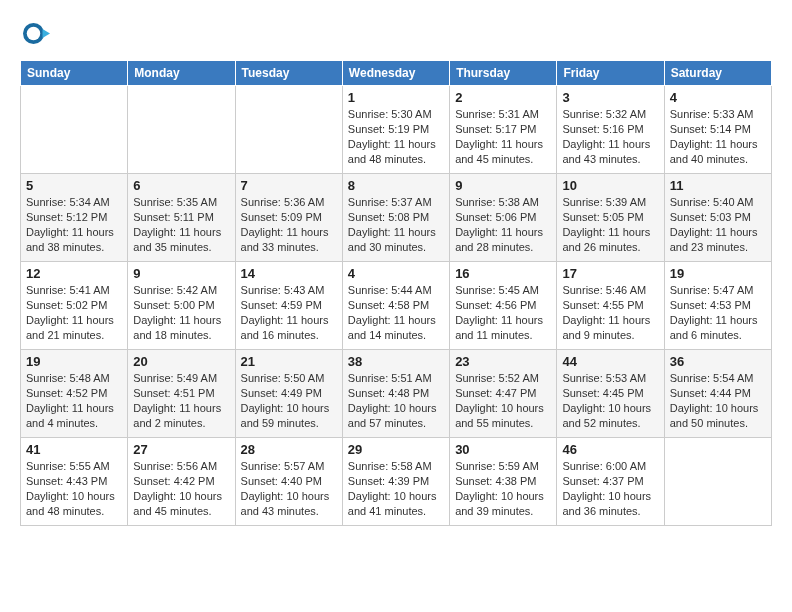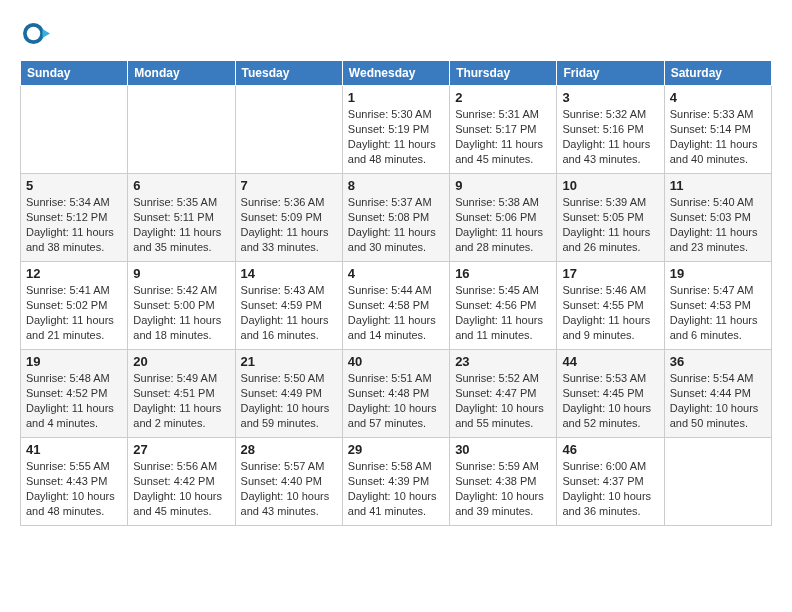--- a/index.html
+++ b/index.html
@@ -217,21 +217,21 @@
         </td>
         <td>
           <div class="cell-day">20</div>
           <div class="cell-info">Sunrise: 5:49 AM<br>Sunset: 4:51 PM<br>Daylight: 11 hours and 2 minutes.</div>
         </td>
         <td>
           <div class="cell-day">21</div>
           <div class="cell-info">Sunrise: 5:50 AM<br>Sunset: 4:49 PM<br>Daylight: 10 hours and 59 minutes.</div>
         </td>
         <td>
-          <div class="cell-day">40</div>
+          <div class="cell-day">38</div>
           <div class="cell-info">Sunrise: 5:51 AM<br>Sunset: 4:48 PM<br>Daylight: 10 hours and 57 minutes.</div>
         </td>
         <td>
           <div class="cell-day">23</div>
           <div class="cell-info">Sunrise: 5:52 AM<br>Sunset: 4:47 PM<br>Daylight: 10 hours and 55 minutes.</div>
         </td>
         <td>
           <div class="cell-day">44</div>
           <div class="cell-info">Sunrise: 5:53 AM<br>Sunset: 4:45 PM<br>Daylight: 10 hours and 52 minutes.</div>
         </td>

